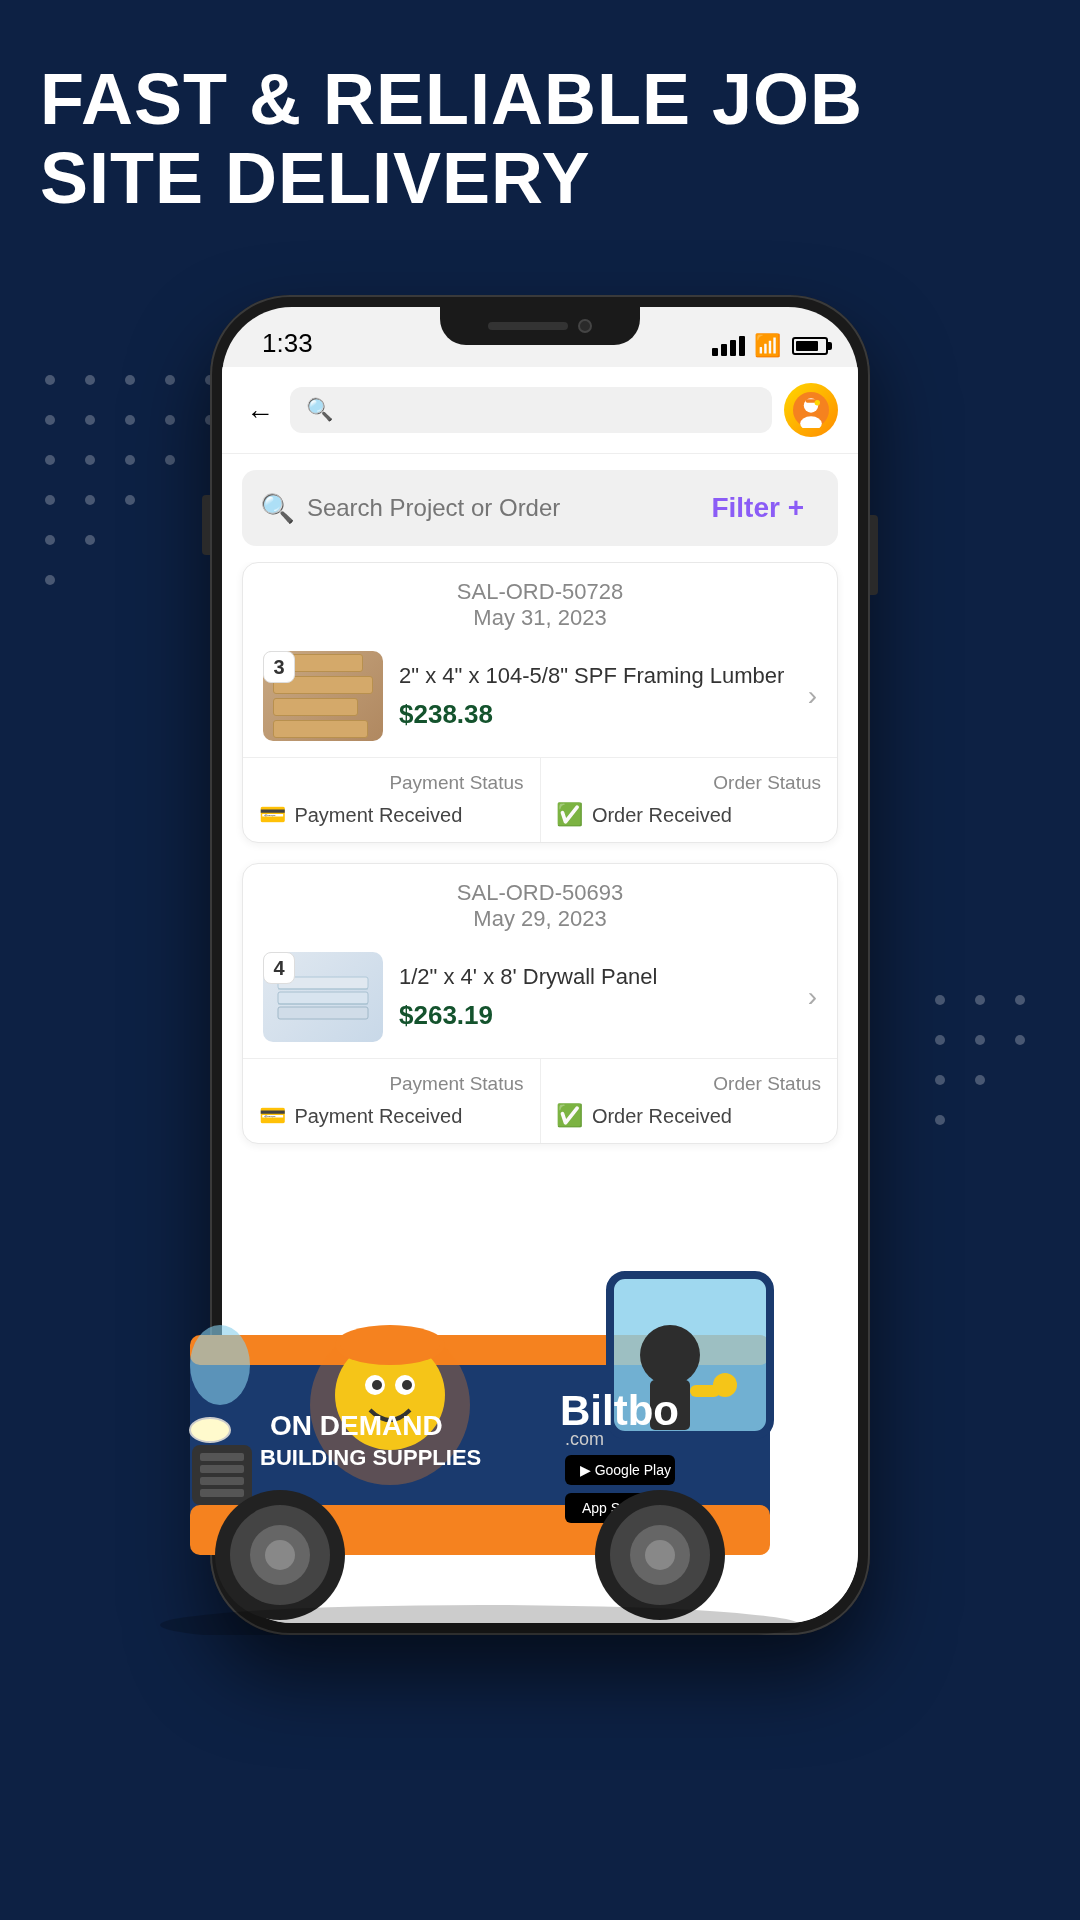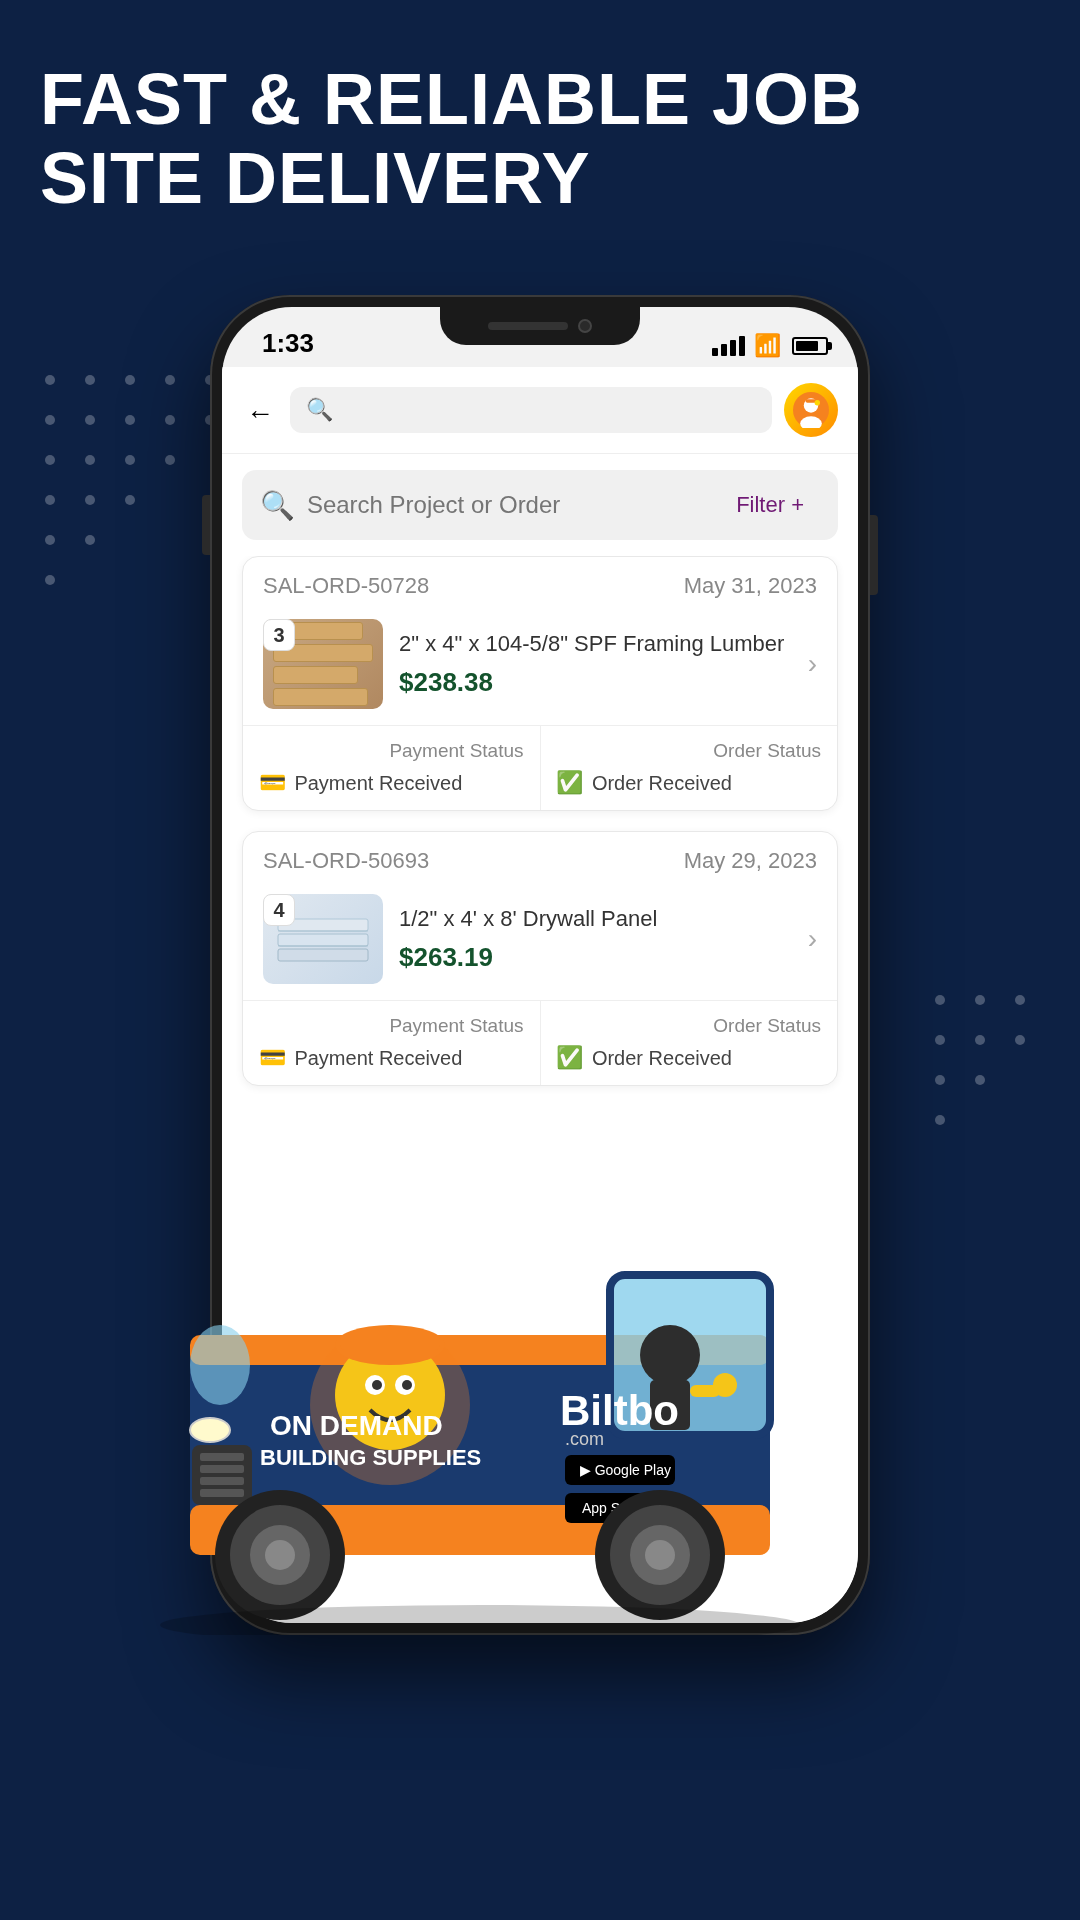--- a/index.html
+++ b/index.html
@@ -133,21 +133,21 @@
       top: 0;
       left: 0; right: 0;
       height: 60px;
       display: flex;
       align-items: flex-end;
       padding: 0 30px 8px;
       z-index: 9;
     }
     .status-time {
       font-size: 26px;
-      font-weight: 700;
+      font-weight: 400;
       color: #000;
       margin-left: 10px;
     }
     .status-icons {
       margin-left: auto;
       display: flex;
       align-items: center;
       gap: 10px;
     }
     .status-signal {
@@ -270,23 +270,23 @@
       background: transparent;
       font-size: 24px;
       color: #888;
       outline: none;
     }
     .filter-btn {
       background: #f0f0f0;
       border: none;
       border-radius: 10px;
       padding: 8px 16px;
-      font-size: 22px;
-      color: #701a75;
-      font-weight: 400;
+      font-size: 28px;
+      color: #8b5cf6;
+      font-weight: 700;
       cursor: pointer;
     }
 
     
     .orders-list {
       padding: 0 20px;
       overflow-y: auto;
     }
 
     .order-card {
@@ -296,20 +296,21 @@
       margin-bottom: 20px;
       overflow: hidden;
       box-shadow: 0 2px 8px rgba(0,0,0,0.06);
     }
 
     .order-header {
       display: flex;
       justify-content: space-between;
       align-items: center;
       padding: 16px 20px 10px;
+      flex-direction: column;
     }
     .order-id {
       font-size: 22px;
       color: #888;
       font-weight: 500;
     }
     .order-date {
       font-size: 22px;
       color: #888;
     }

